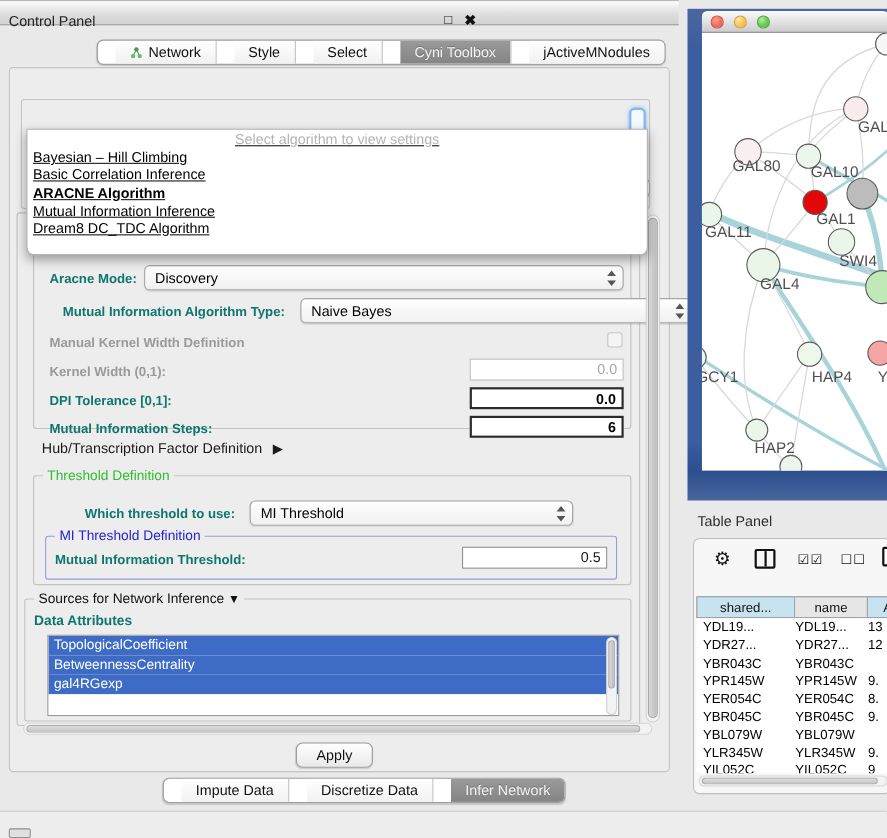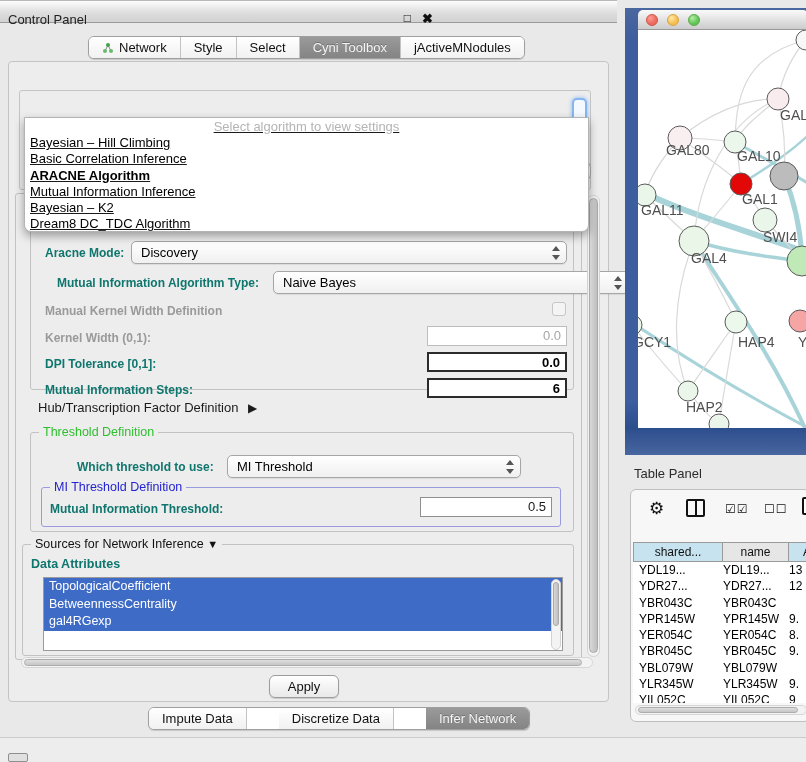--- a/index.html
+++ b/index.html
@@ -14,21 +14,21 @@
   #cp-title { left:8px; top:11px; font-size:13px; color:#222; }
   .tb-icon { top:10px; font-size:13px; color:#111; cursor:default; }
   #cp-float { right:206px; font-size:12px; }
   #cp-close { right:184px; font-weight:bold; }
 
   .tabbar { top:36px; height:23px; display:flex;
     border:1px solid #9f9f9f; border-radius:6px; overflow:hidden; background:#fff;
     box-shadow:0 1px 1px rgba(0,0,0,.15); }
   .tab { display:flex; align-items:center; gap:5px; padding:0 13px; font-size:13px;
     background:linear-gradient(180deg,#ffffff,#f1f1f1); border-right:1px solid #c3c3c3;
-    white-space:nowrap; color:#111; }
+    white-space:nowrap; color:#111;margin-left:16px; }
   .tab:last-child { border-right:none; }
   .tab.selected { background:linear-gradient(180deg,#9a9a9a,#848484); color:#f5f5f5;
     text-shadow:0 -1px 0 rgba(0,0,0,.25); }
 
   #content-panel { left:8px; top:61px; width:601px; height:641px;
     background:#ededed; border:1px solid #c4c4c4; border-radius:4px; }
 
   
   .frag-grp { border:1px solid #c4c4c4; border-radius:3px; }
   #frag-spin { left:563px; top:36px; width:15px; height:26px; border-radius:5px;
@@ -250,27 +250,26 @@
 
   <div class="abs push-btn" style="left:260px; top:613px; width:70px; height:23px;">Apply</div>
 
   <div class="abs" id="algo-popup">
     <div id="algo-placeholder">Select algorithm to view settings</div>
     <div id="algo-items">
         <div class="dd-item">Bayesian – Hill Climbing</div>
         <div class="dd-item">Basic Correlation Inference</div>
         <div class="dd-item dd-selected">ARACNE Algorithm</div>
         <div class="dd-item">Mutual Information Inference</div>
-        <div class="dd-item">Bayesian – K2</div>
         <div class="dd-item">Dream8 DC_TDC Algorithm</div>
       </div>
   </div>
 </div>
 
-<div class="abs tabbar" style="left:148px; top:707px;gap:32px;">
+<div class="abs tabbar" style="left:148px; top:707px;">
   <div class="tab">
       <span>Impute Data</span>
     </div>
   <div class="tab">
       <span>Discretize Data</span>
     </div>
   <div class="tab selected">
       <span>Infer Network</span>
     </div>
 </div>

